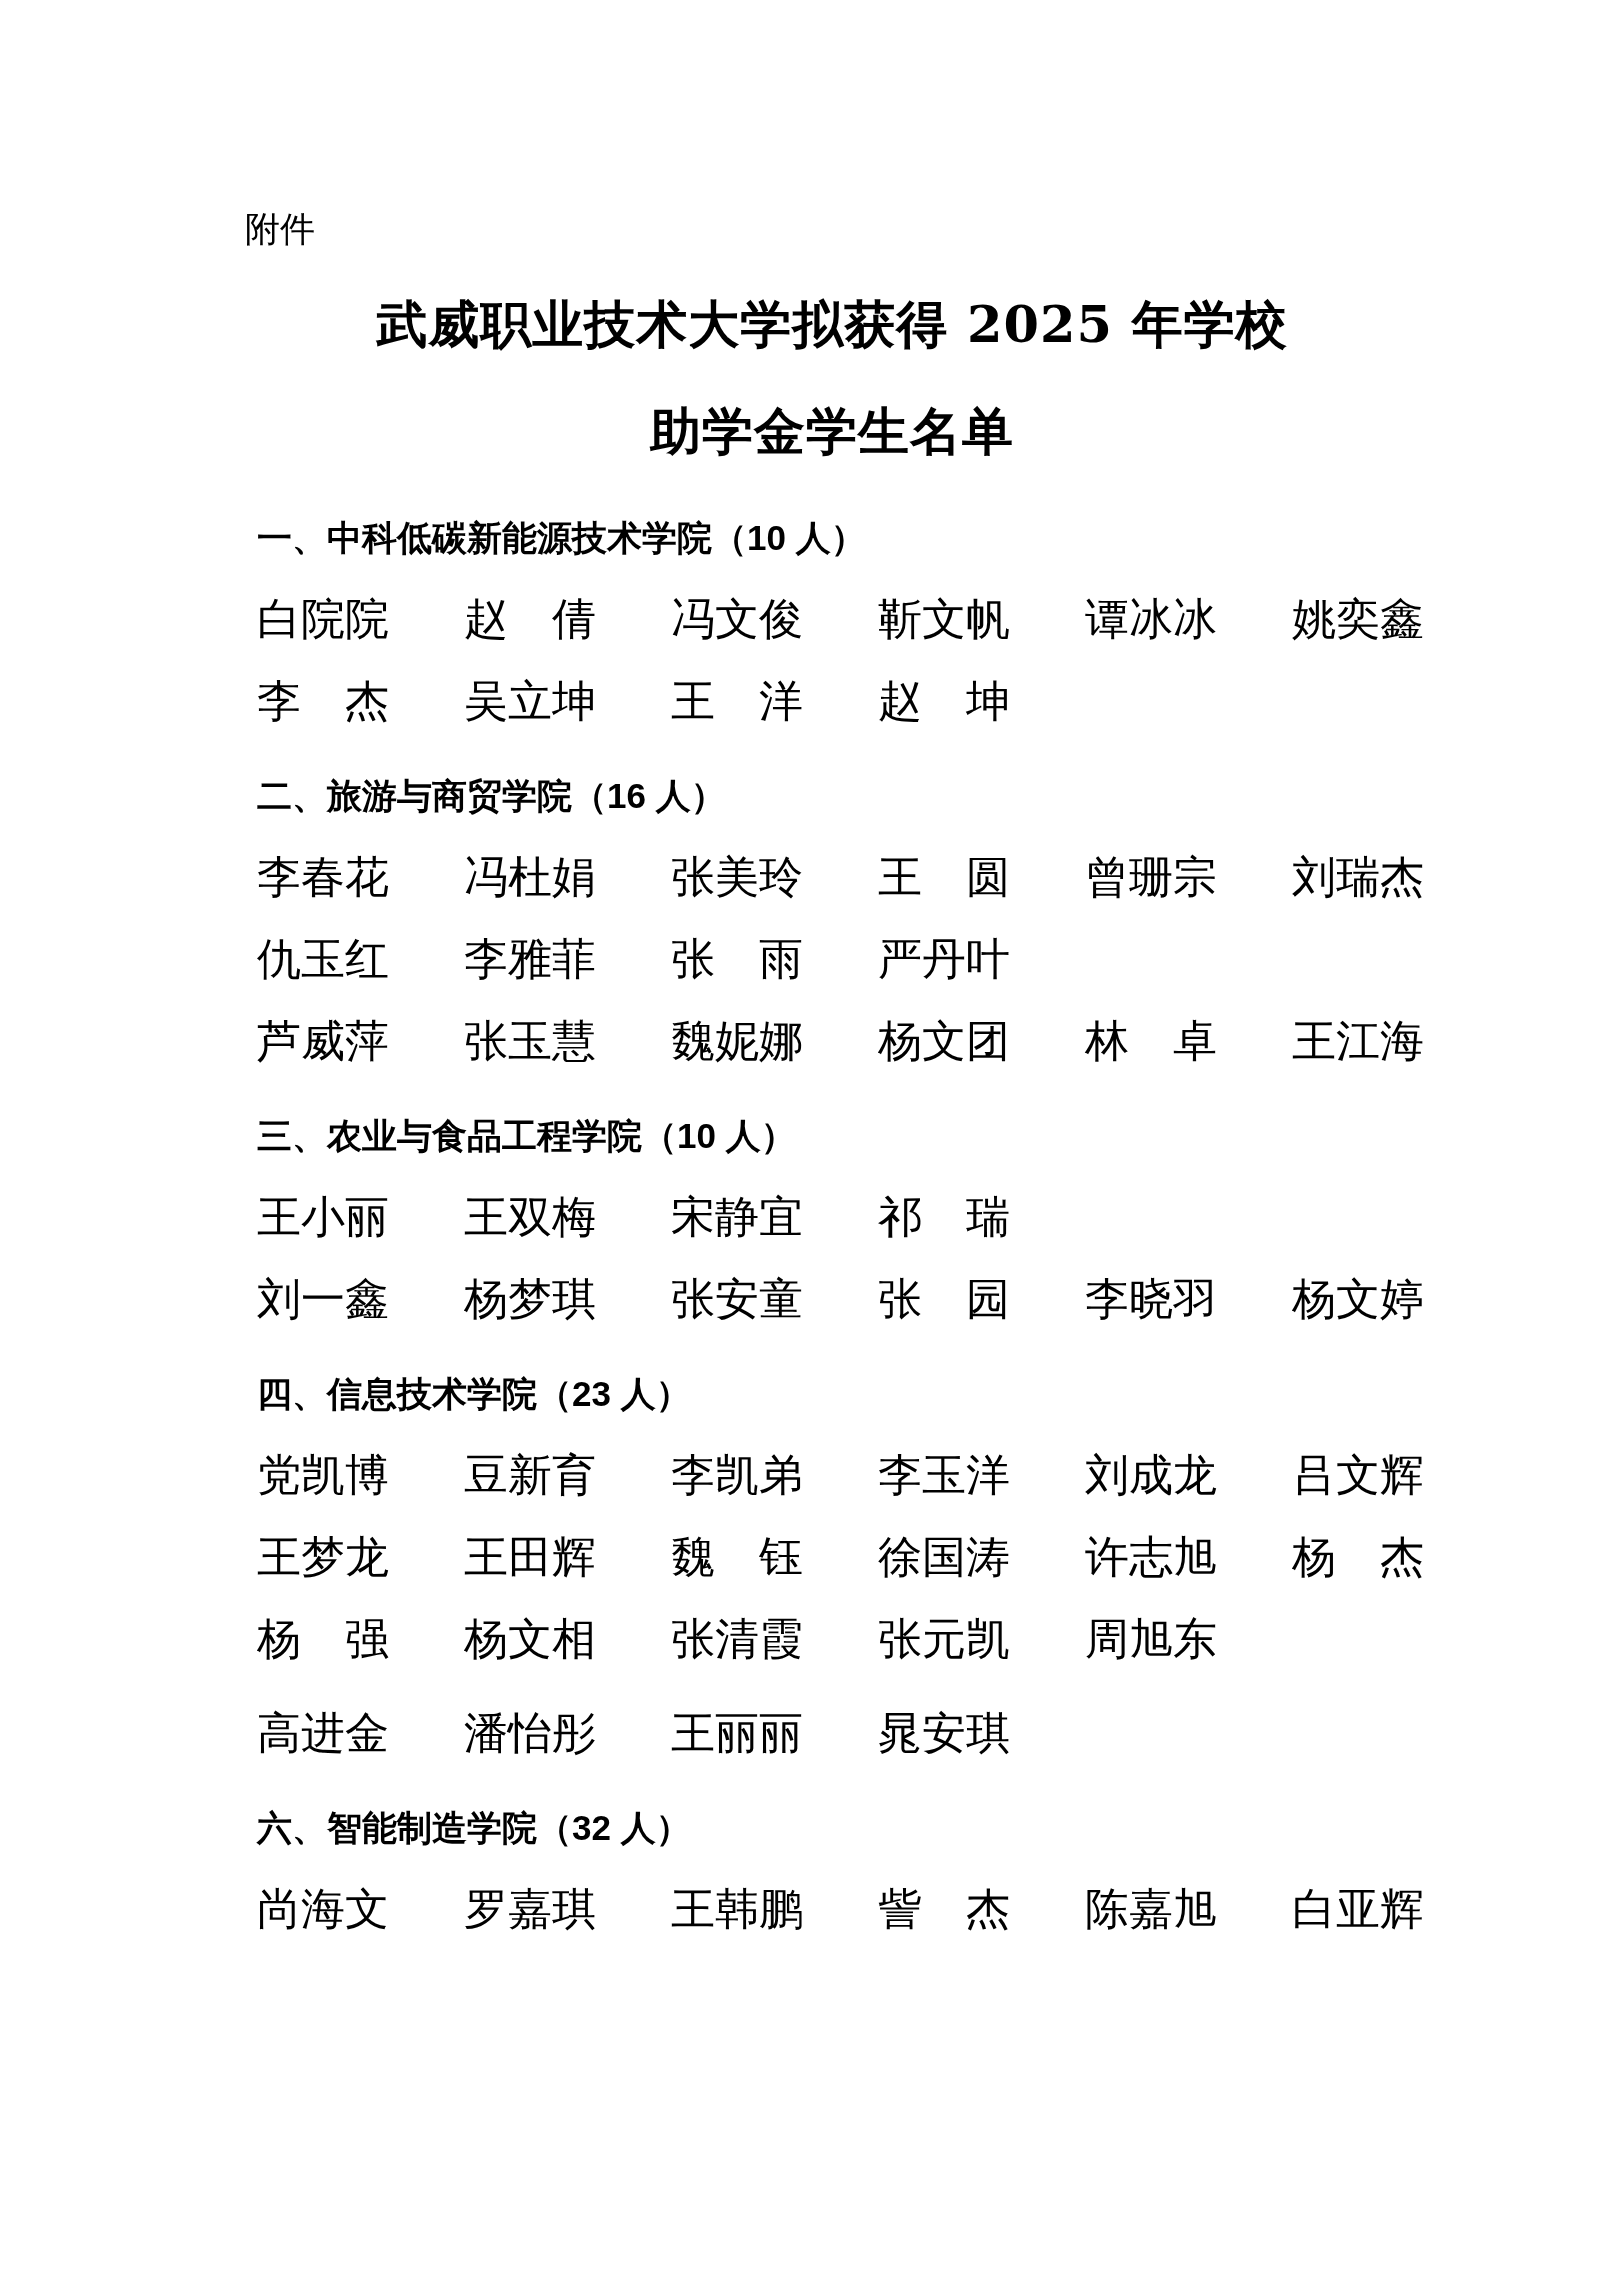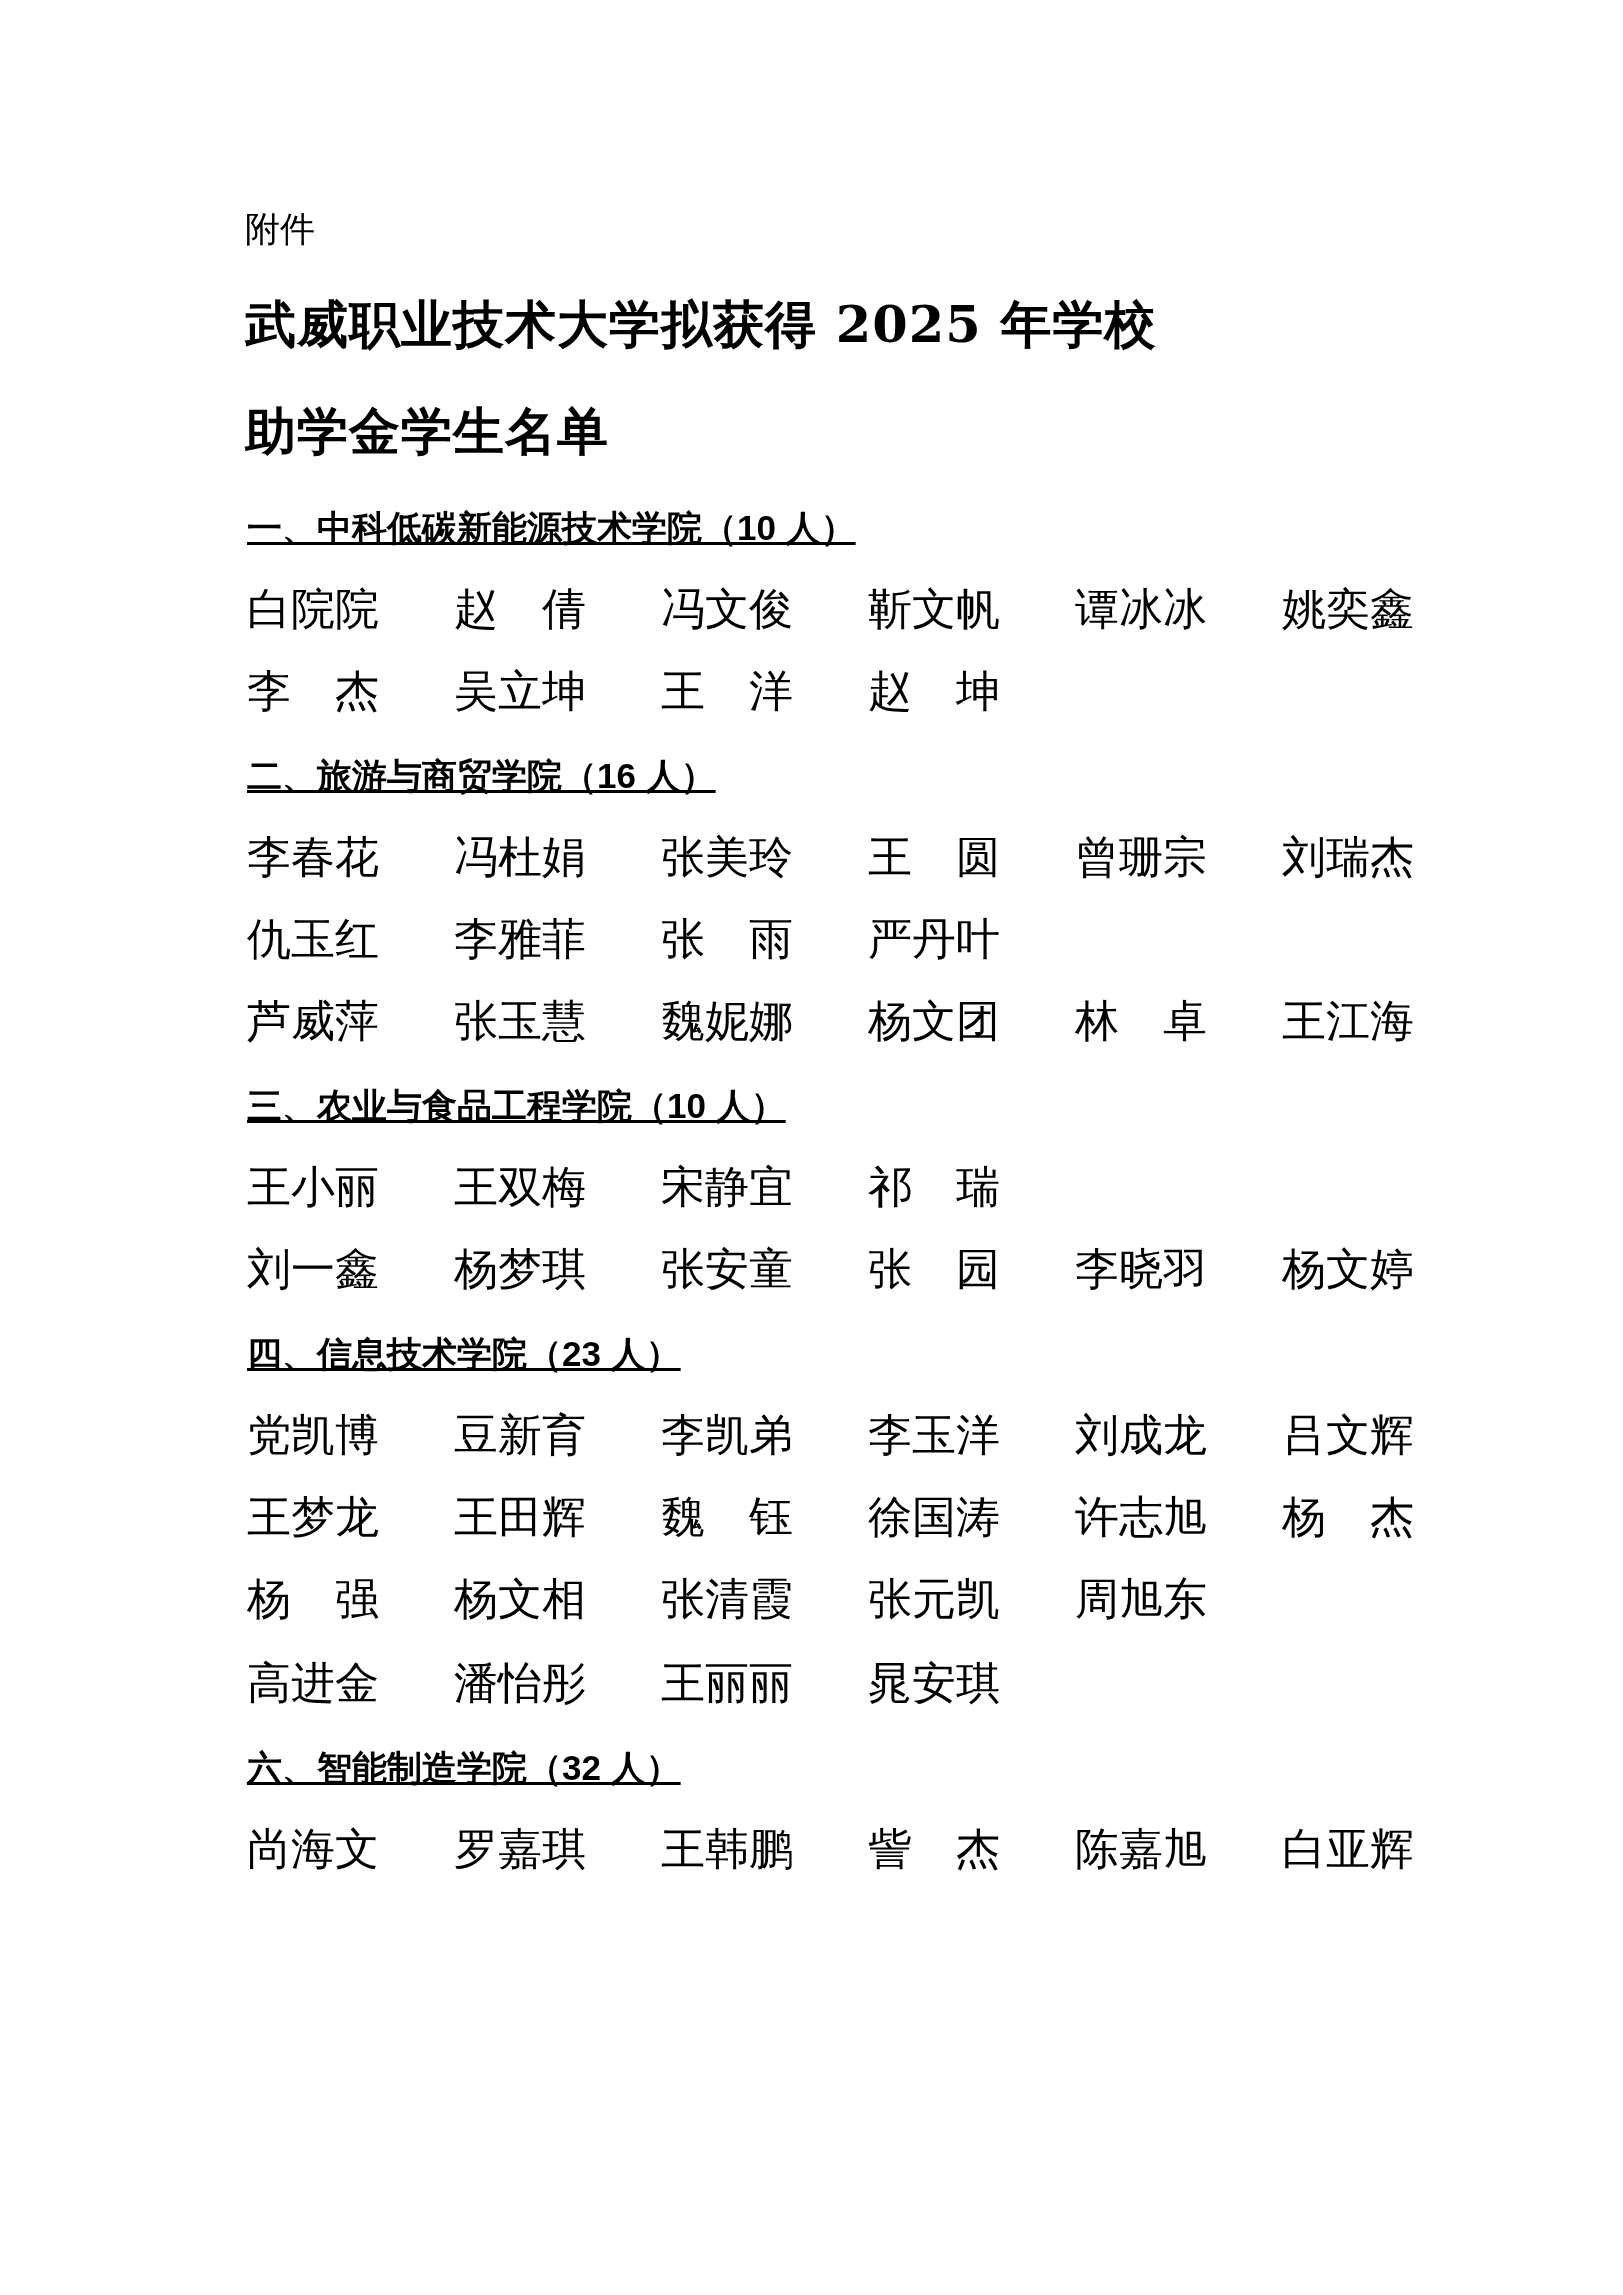--- a/index.html
+++ b/index.html
@@ -24,21 +24,21 @@
     font-size: 35px;
     line-height: 82px;
     font-family: "Liberation Serif", serif;
   }
   .title {
     margin: 0;
     font-family: "DejaVu Serif", "Liberation Serif", serif;
     font-weight: bold;
     font-size: 51px;
     line-height: 107px;
-    text-align: left;
+    text-align: center;
     letter-spacing: 1px;
   }
   .title .tl { display: block; }
   .heading {
     margin: 0;
     font-family: "Liberation Sans", sans-serif;
     font-weight: bold;
     font-size: 35px;
     line-height: 82px;
     white-space: nowrap;
@@ -52,21 +52,21 @@
   .name {
     display: inline-block;
     width: 3em;
     margin-right: 75px;
     text-align: justify;
     text-align-last: justify;
     vertical-align: top;
     white-space: nowrap;
   }
   .name:last-child { margin-right: 0; }
-  section { margin: 2px; padding: 0; text-decoration: underline; }
+  section { margin: 12px; padding: 0; }
 </style>
 </head>
 <body>
 
 <div class="doc">
   <div class="attachment">附件</div>
 
   <h1 class="title">
     <span class="tl">武威职业技术大学拟获得 2025 年学校</span>
     <span class="tl">助学金学生名单</span>

